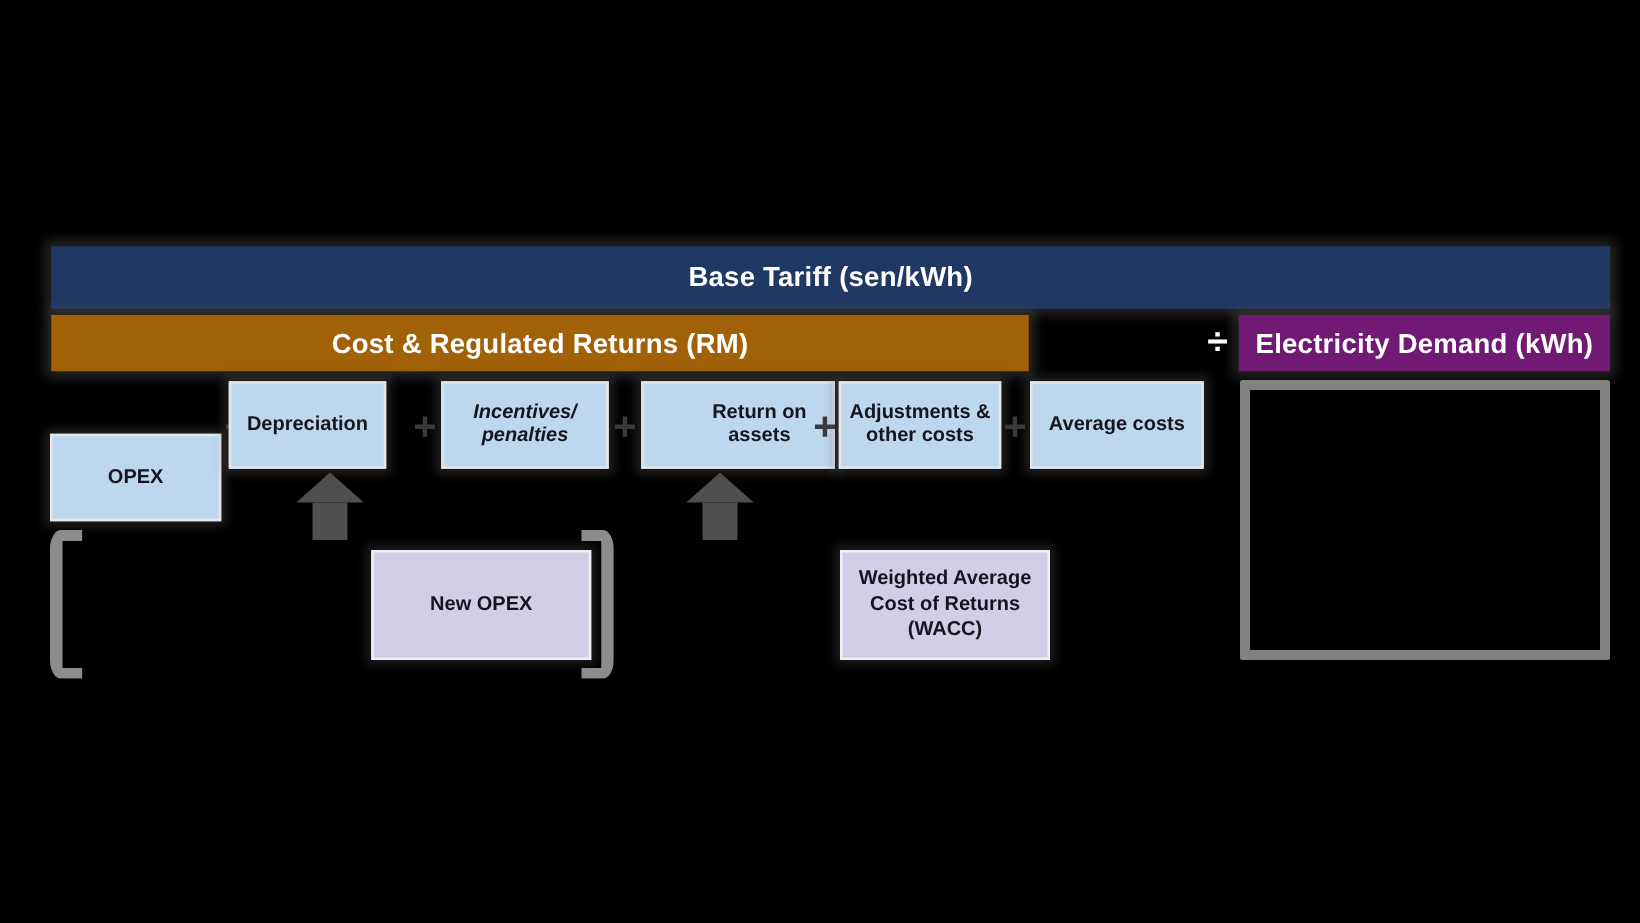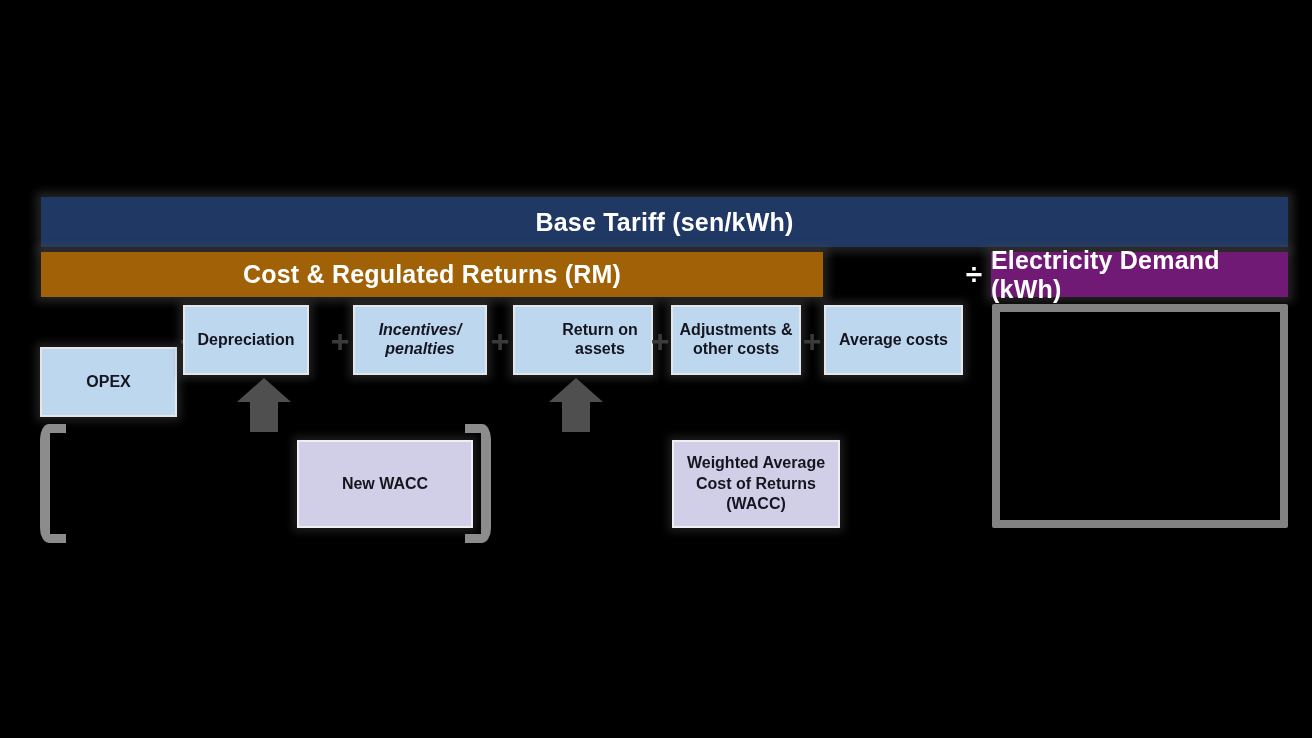--- a/index.html
+++ b/index.html
@@ -2,42 +2,42 @@
 <html><head>
 <meta charset="utf-8">
 <style>
   html,body { margin:0; padding:0; background:#000; }
   .stage {
     position:relative; width:1312px; height:738px; background:#000;
     font-family:"Liberation Sans", sans-serif; font-weight:bold; overflow:hidden;
   }
   .bar {
     position:absolute; display:flex; align-items:center; justify-content:center;
-    color:#fff; font-size:25px; letter-spacing:0.2px;
+    color:#fff; font-size:22px; letter-spacing:0.2px;
     box-shadow:0 0 9px 5px rgba(85,85,85,0.42);
   }
   .top-bar    { left:41px;  top:197px; width:1247px; height:50px; background:#203864; }
   .cost-bar   { left:41px;  top:252px; width:782px;  height:45px; background:#a16207; }
   .demand-bar { left:991px; top:252px; width:297px;  height:45px; background:#701a75; }
   .divide {
     position:absolute; left:956px; top:250px; width:36px; height:48px;
     display:flex; align-items:center; justify-content:center;
     color:#fff; font-size:30px;
   }
   .cost {
     position:absolute; top:305px; height:70px; background:#BDD7EE;
     border:2px solid #e4e6e9; box-sizing:border-box;
     display:flex; align-items:center; justify-content:center; text-align:center;
     color:#15151F; font-size:16px; line-height:1.18; padding:0 6px;
     box-shadow:0 0 8px 4px rgba(85,85,85,0.38);
   }
   .c0 { left:40px;  width:137px;margin-top:42px; }
   .c1 { left:183px; width:126px; }
   .c2 { left:353px; width:134px;font-style:italic; }
-  .c3 { left:513px; width:140px;padding-left:40px; }
+  .c3 { left:513px; width:155px;padding-left:40px; }
   .c4 { left:671px; width:130px; }
   .c5 { left:824px; width:139px; }
   .plus {
     position:absolute; top:323px; width:26px; height:36px;
     display:flex; align-items:center; justify-content:center;
     color:#3a3a3a; font-size:32px;
   }
   .p0 { left:176px; } .p1 { left:327px; } .p2 { left:487px; } .p3 { left:647px; } .p4 { left:799px; }
   .arrow { position:absolute; top:378px; width:54px; height:54px; }
   .a0 { left:237px; } .a1 { left:549px; }
@@ -121,21 +121,21 @@
     <div class="head"></div>
     <div class="shaft"></div>
   </div>
   <div class="arrow a1">
     <div class="head"></div>
     <div class="shaft"></div>
   </div>
 
   <div class="bracket bracket-left"></div>
   <div class="driver d1">
-    <span>New WACC</span>
+    <span>New OPEX</span>
   </div>
   <div class="bracket bracket-right"></div>
   <div class="driver d2">
     <span>Weighted Average Cost of Returns (WACC)</span>
   </div>
 
   <div class="demand-box"></div>
 
 </div>
 

